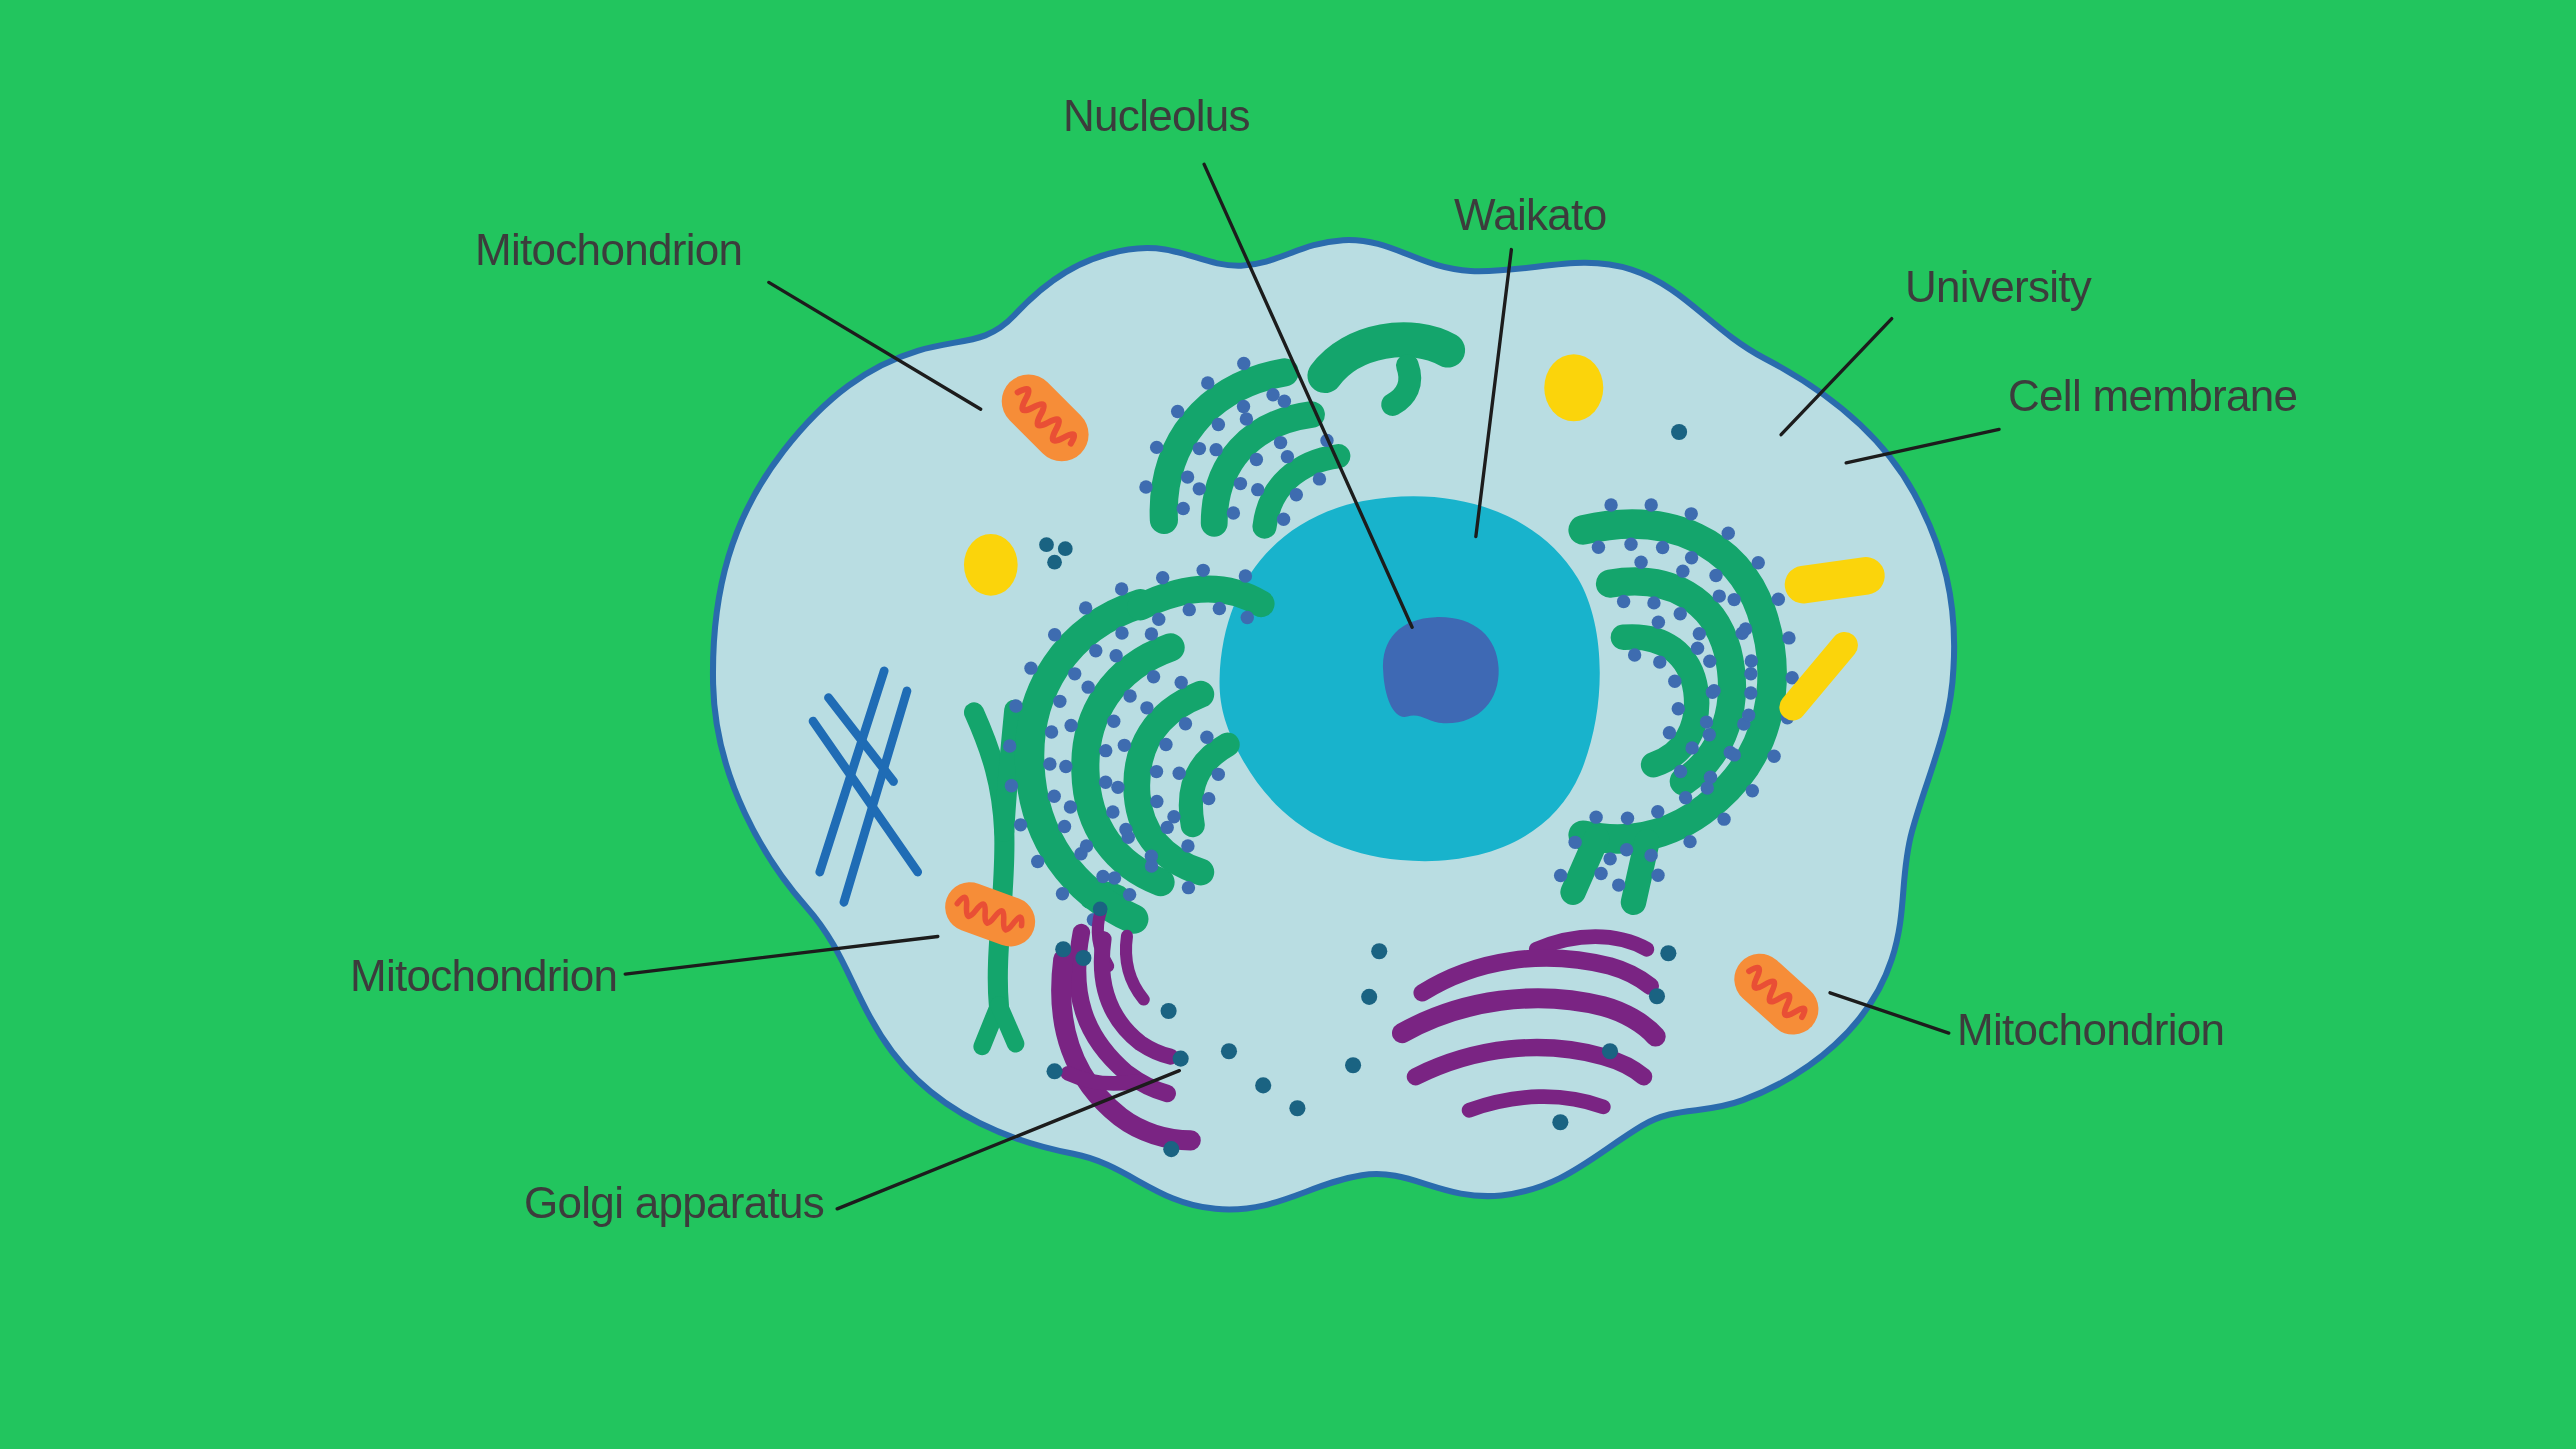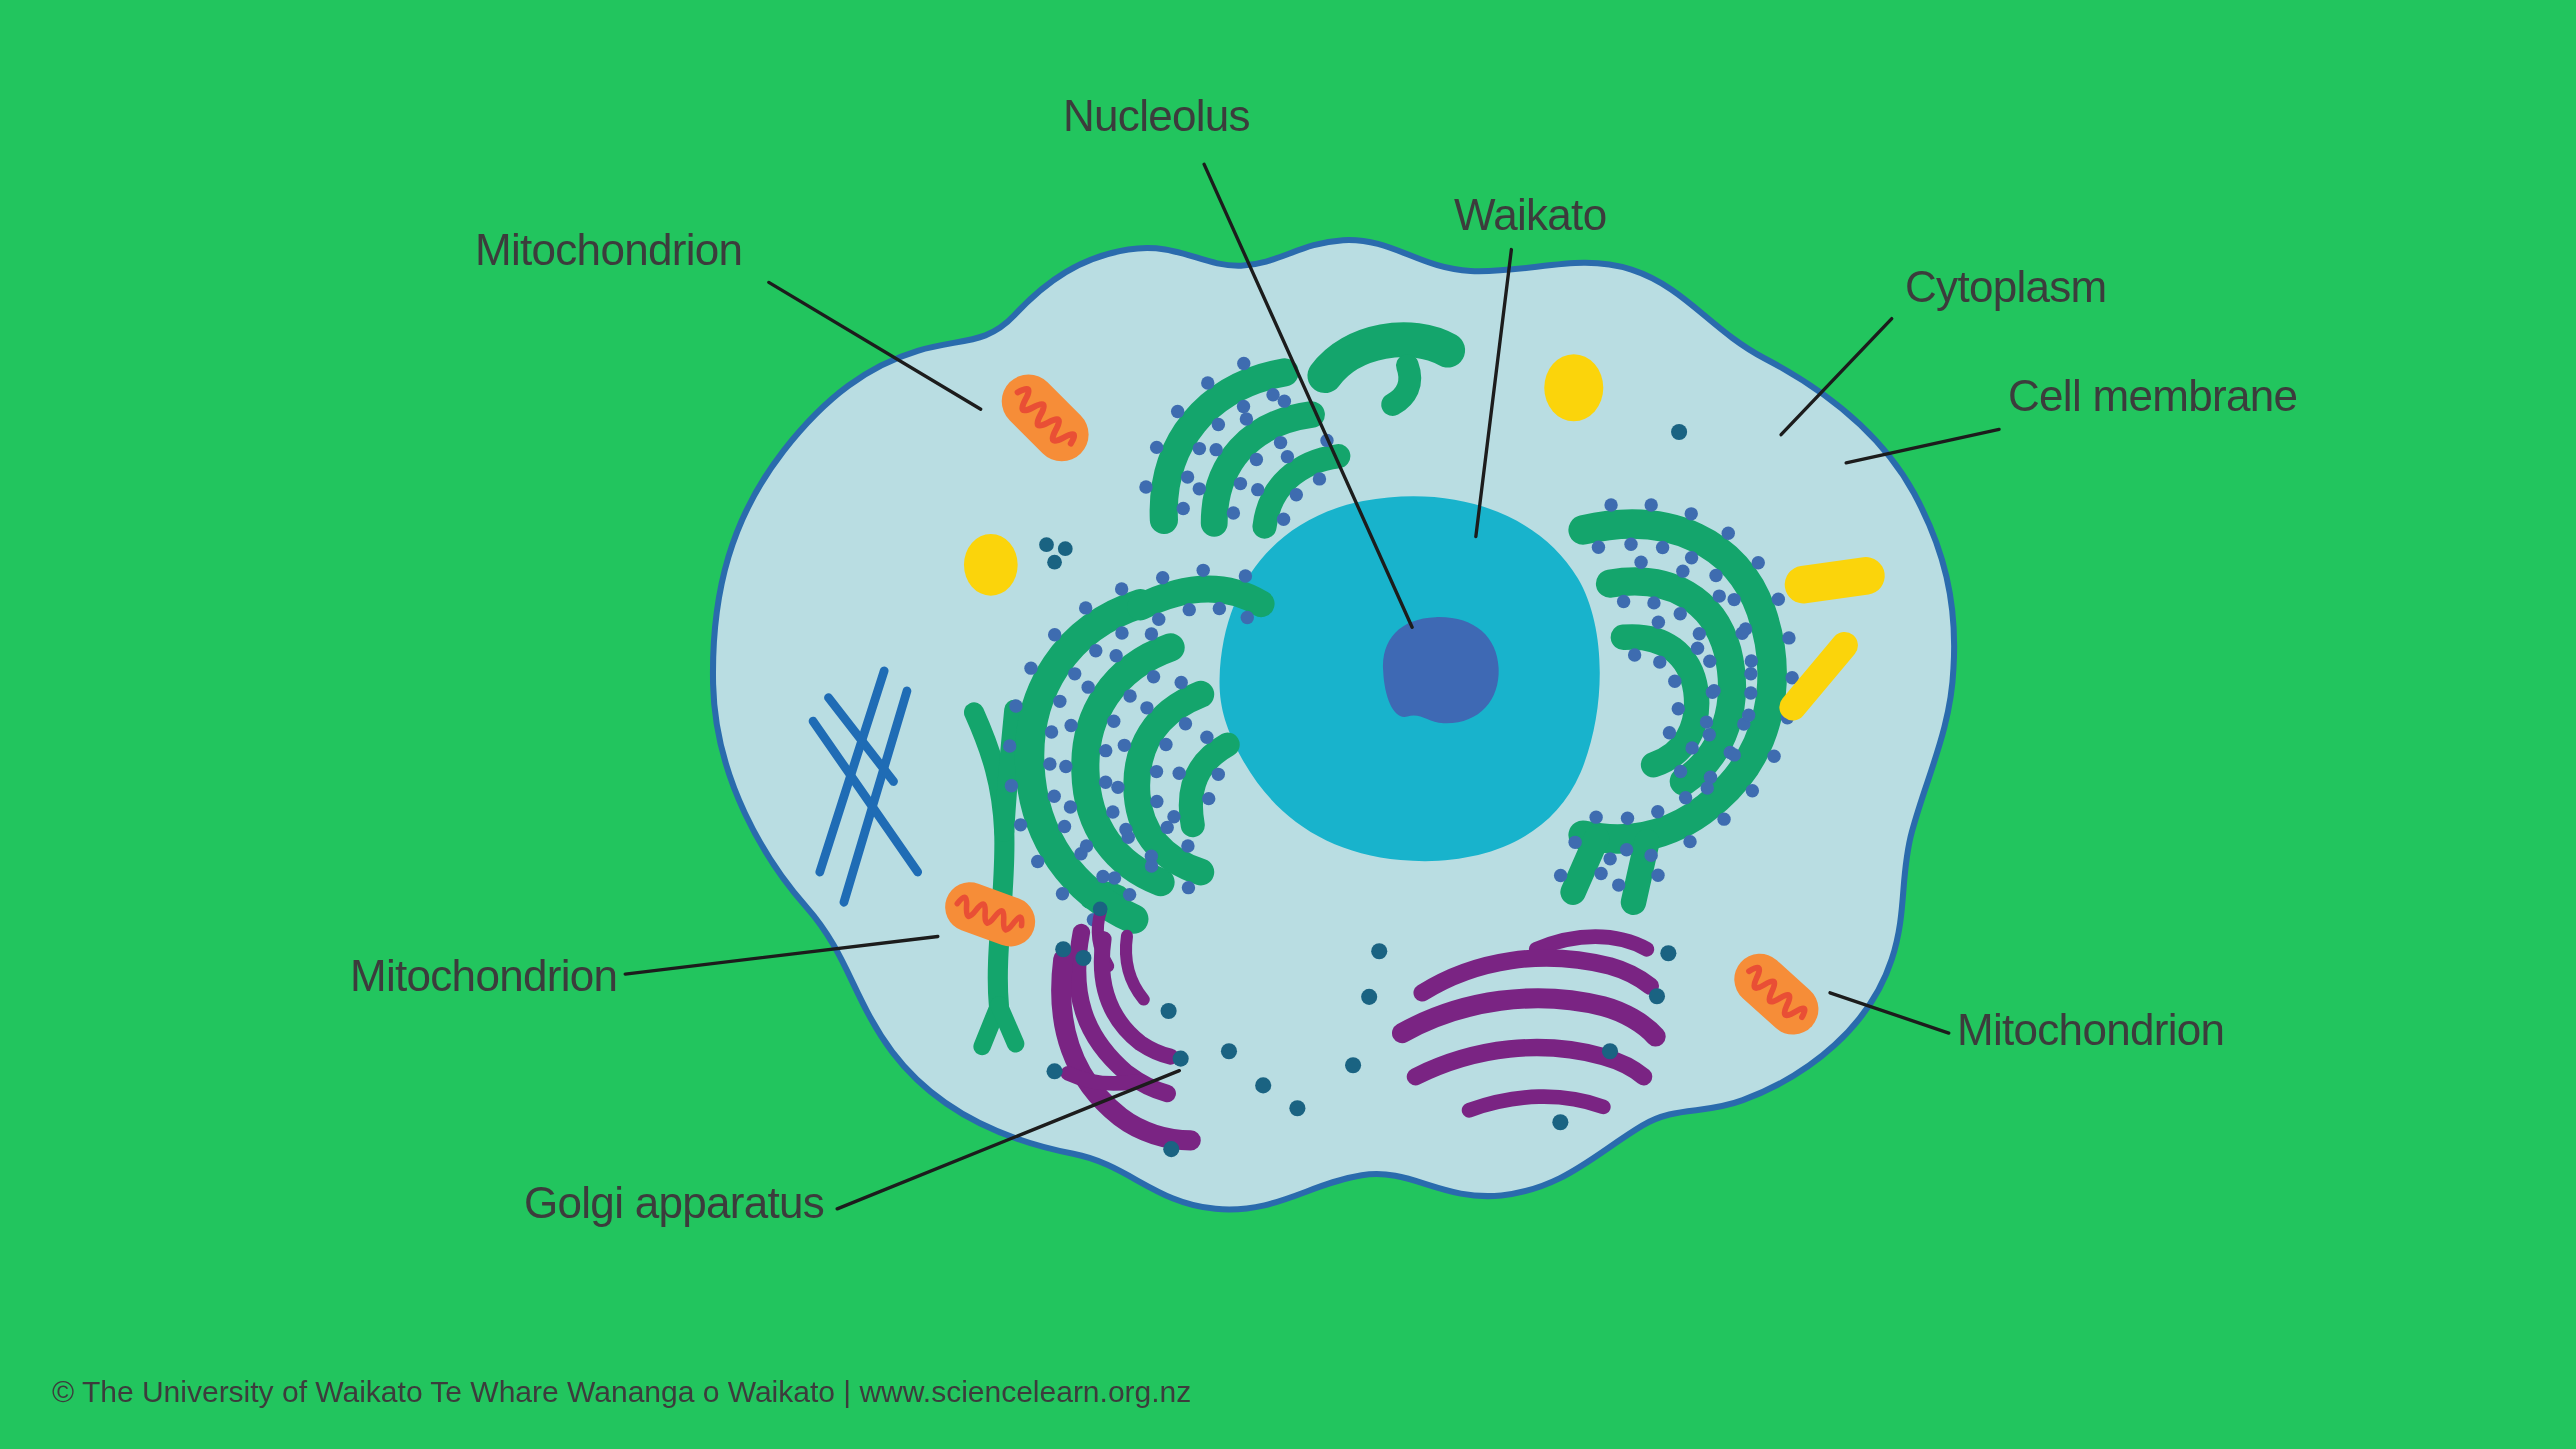--- a/index.html
+++ b/index.html
@@ -335,21 +335,20 @@
       <line class="leader" x1="2980" y1="640" x2="2752" y2="690"></line>
       <line class="leader" x1="932" y1="1452" x2="1398" y2="1396"></line>
       <line class="leader" x1="2905" y1="1540" x2="2728" y2="1480"></line>
       <line class="leader" x1="1248" y1="1802" x2="1758" y2="1596"></line>
     </g>
   </svg>
 
   <div class="label" style="left:1063px;top:94px">Nucleolus</div>
   <div class="label" style="left:1454px;top:193px">Waikato</div>
   <div class="label" style="left:475px;top:228px">Mitochondrion</div>
-  <div class="label" style="left:1905px;top:265px">Cytoplasm</div>
+  <div class="label" style="left:1905px;top:265px">University</div>
   <div class="label" style="left:2008px;top:374px">Cell membrane</div>
   <div class="label" style="left:350px;top:954px">Mitochondrion</div>
   <div class="label" style="left:1957px;top:1008px">Mitochondrion</div>
   <div class="label" style="left:524px;top:1181px">Golgi apparatus</div>
 
-  <div class="copyright" style="left:52px;top:1374px">© The University of Waikato Te Whare Wananga o Waikato | www.sciencelearn.org.nz</div>
 </div>
 
 
 </body></html>

